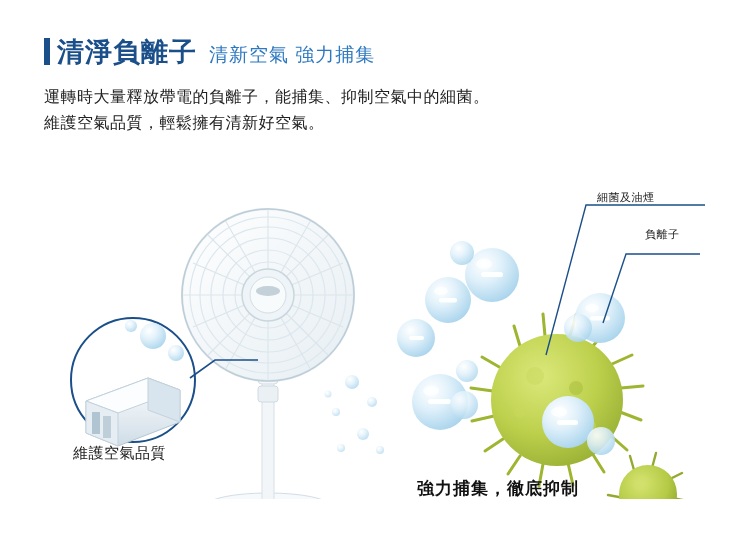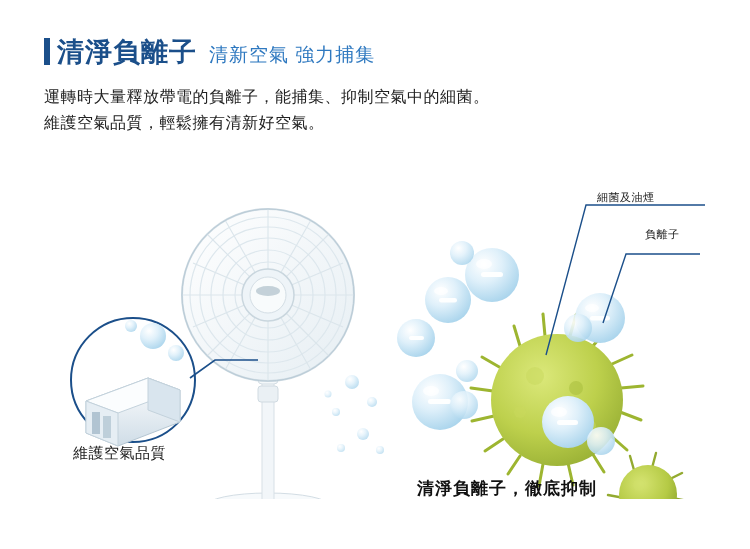--- a/index.html
+++ b/index.html
@@ -316,15 +316,15 @@
       <g>
         <path d="M546 205 L586 55 L705 55" fill="none" stroke="#1b4f8a" stroke-width="1.4"></path>
         <path d="M603 173 L626 104 L700 104" fill="none" stroke="#1b4f8a" stroke-width="1.4"></path>
       </g>
     </svg>
   </div>
 
   <div class="label label-bacteria">細菌及油煙</div>
   <div class="label label-anion">負離子</div>
   <div class="label label-generator">維護空氣品質</div>
-  <div class="caption-bottom">清淨負離子，徹底抑制</div>
+  <div class="caption-bottom">強力捕集，徹底抑制</div>
 
 </div>
 
 </body></html>

